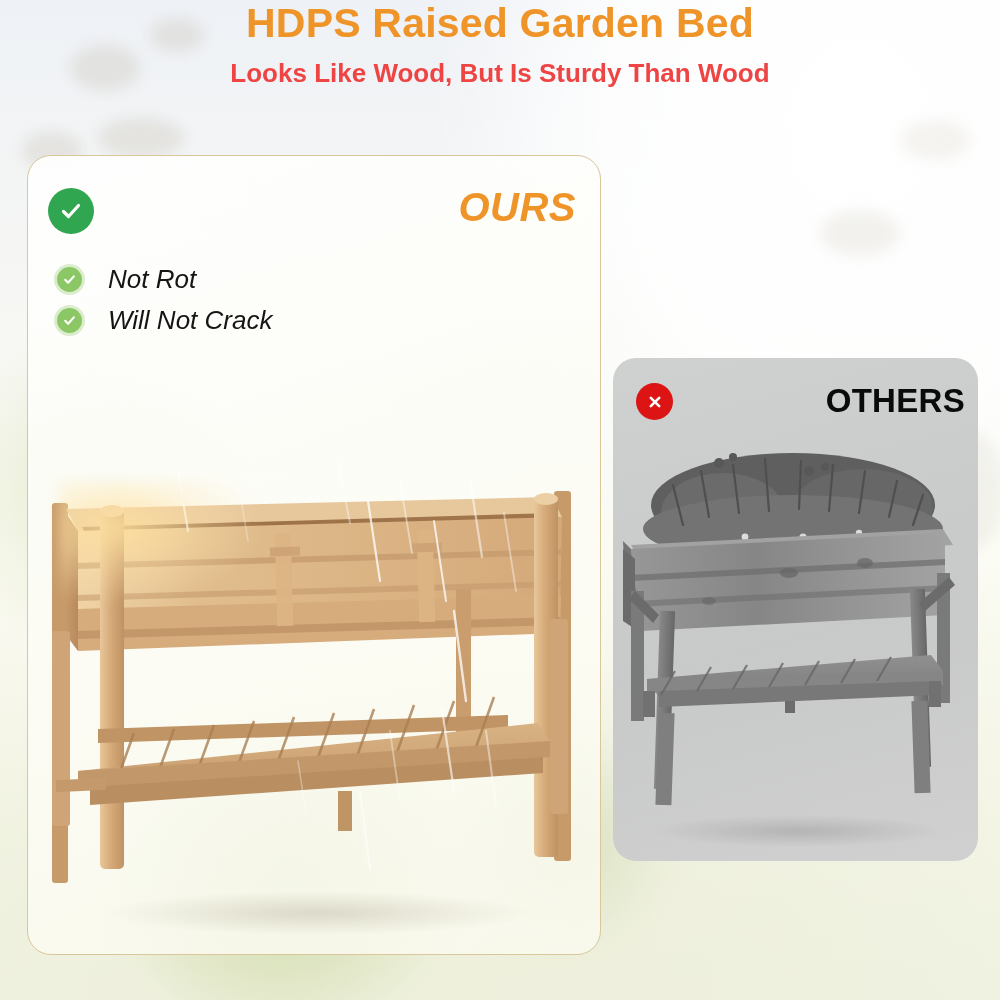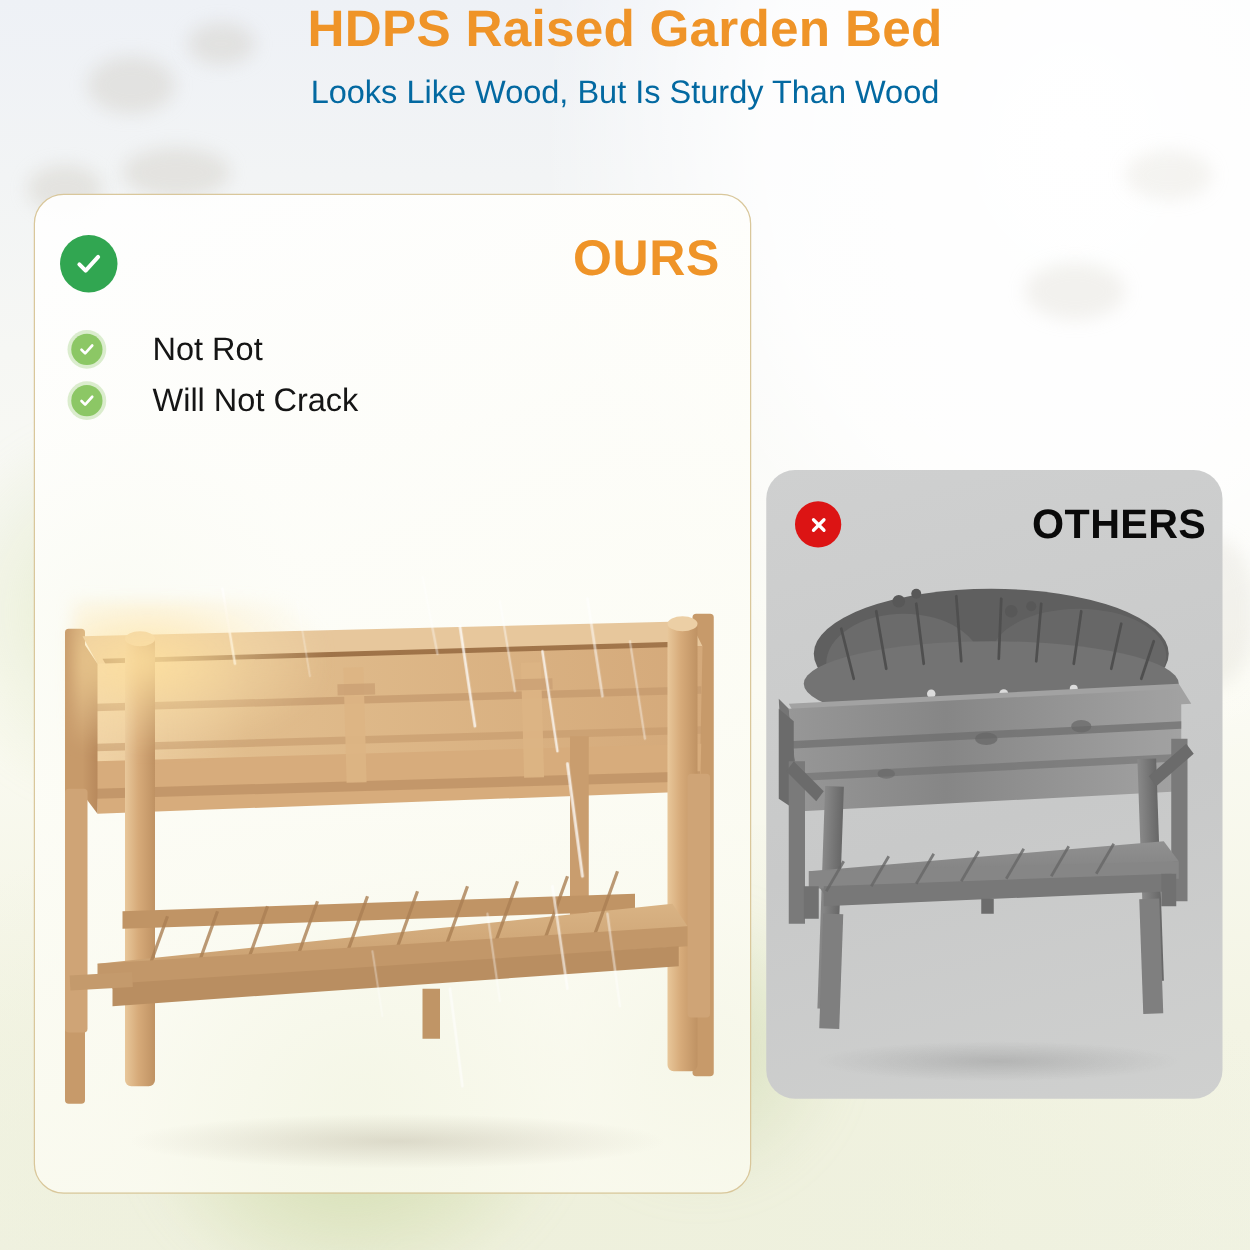--- a/index.html
+++ b/index.html
@@ -47,46 +47,47 @@
   }
 
   
   #header{ position:absolute; top:0; left:0; width:1000px; text-align:center; }
   #title{
     font-size:41px; font-weight:bold; letter-spacing:0.2px;
     color:#ef9428;
   }
   #subtitle{
     margin-top:11px;
-    font-size:26px; font-weight:normal; color:#0369a1;
+    font-size:26px; font-weight:bold; color:#ef4444;
   }
 
   
   #ours-panel{
     position:absolute;
     left:27px; top:155px; width:574px; height:800px;
     border:1.3px solid #d9c79b;
     border-radius:24px;
     background:linear-gradient(160deg, rgba(255,255,255,0.93) 0%, rgba(253,253,247,0.88) 45%, rgba(250,250,238,0.85) 100%);
+    font-style:italic;
   }
   #ours-badge{
     position:absolute; left:20px; top:32px;
     width:46px; height:46px; border-radius:50%;
     background:#31a651;
     display:flex; align-items:center; justify-content:center;
   }
   #ours-label{
     position:absolute; right:24px; top:29px;
     font-size:40px; font-weight:bold; color:#ef9428; letter-spacing:0.5px;
   }
   #ours-features{
     position:absolute; left:29px; top:103px; width:520px;
   }
   .feature-row{
-    display:flex; align-items:center; height:41px;gap:14px;
+    display:flex; align-items:center; height:41px;
   }
   .feature-check{
     width:25px; height:25px; border-radius:50%;
     background:#8cc765;
     box-shadow:0 0 0 3px rgba(140,199,101,0.30);
     display:flex; align-items:center; justify-content:center;
     flex:0 0 auto;
   }
   .feature-text{
     margin-left:26px;
@@ -99,21 +100,21 @@
   }
   #ours-glow{
     position:absolute; left:20px; top:20px; width:200px; height:120px;
     background:radial-gradient(ellipse at 30% 40%, rgba(255,226,160,0.85) 0%, rgba(255,230,175,0.30) 45%, rgba(255,255,255,0) 75%);
     filter:blur(6px);
   }
 
   
   #others-panel{
     position:absolute;
-    left:613px; top:376px; width:365px; height:503px;
+    left:613px; top:358px; width:365px; height:503px;
     border-radius:23px;
     background:linear-gradient(165deg,#cfd0d0 0%,#c8c9c9 55%,#cfd0cf 100%);
   }
   #others-badge{
     position:absolute; left:23px; top:25px;
     width:37px; height:37px; border-radius:50%;
     background:#dc1414;
     display:flex; align-items:center; justify-content:center;
   }
   #others-label{

